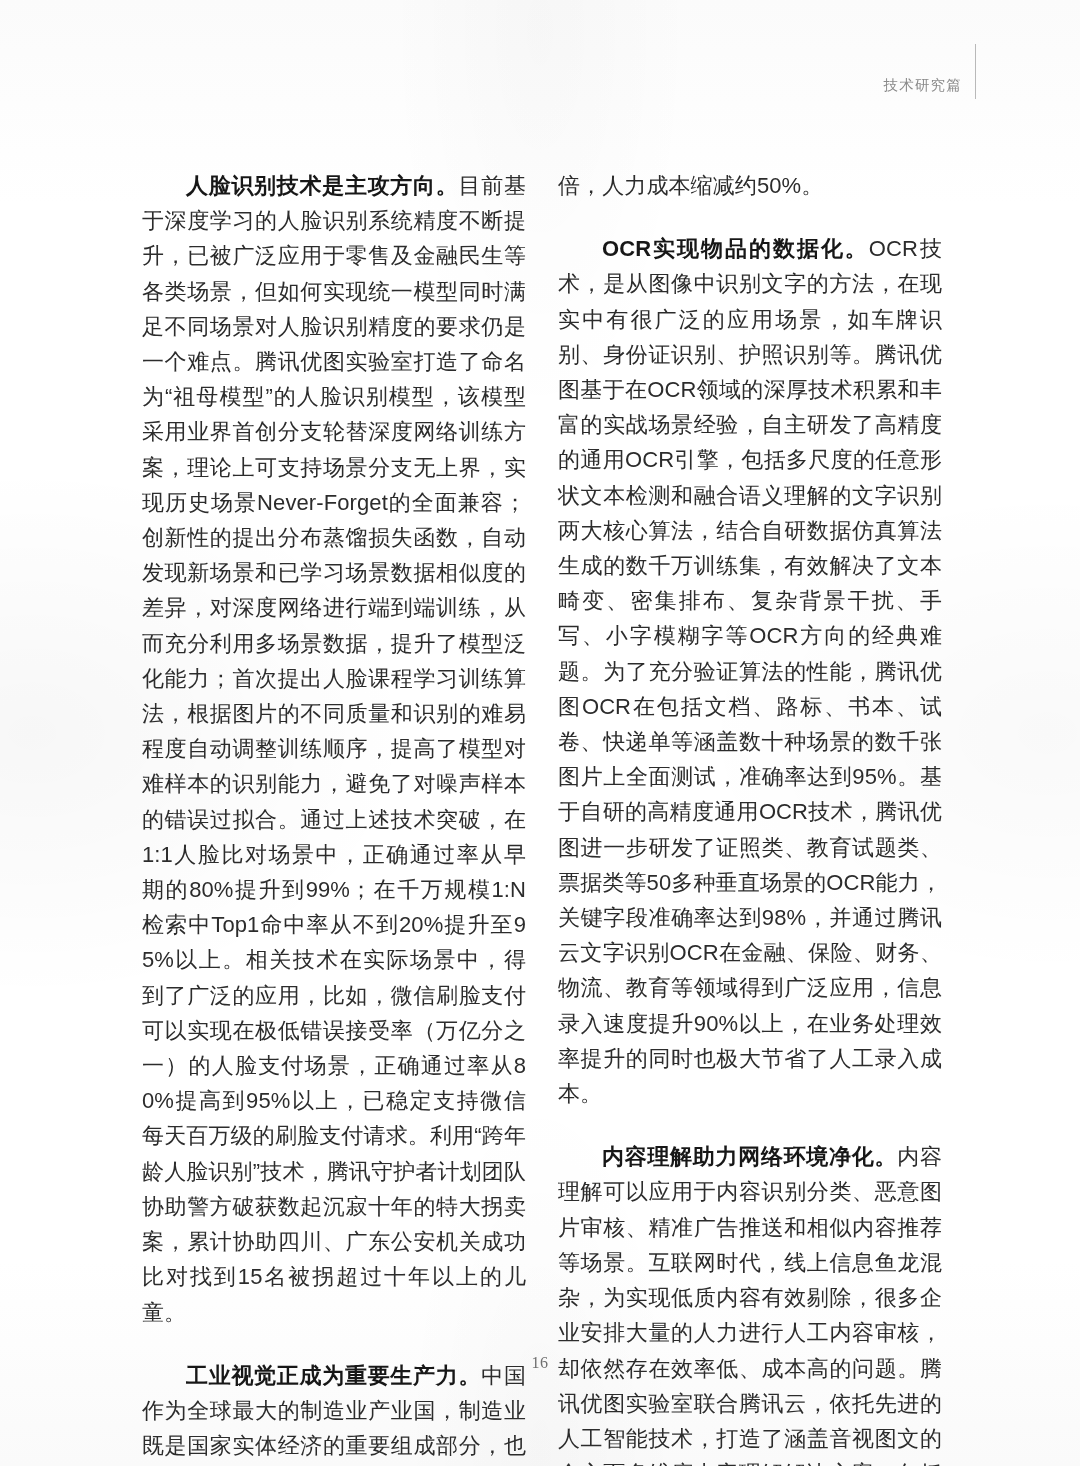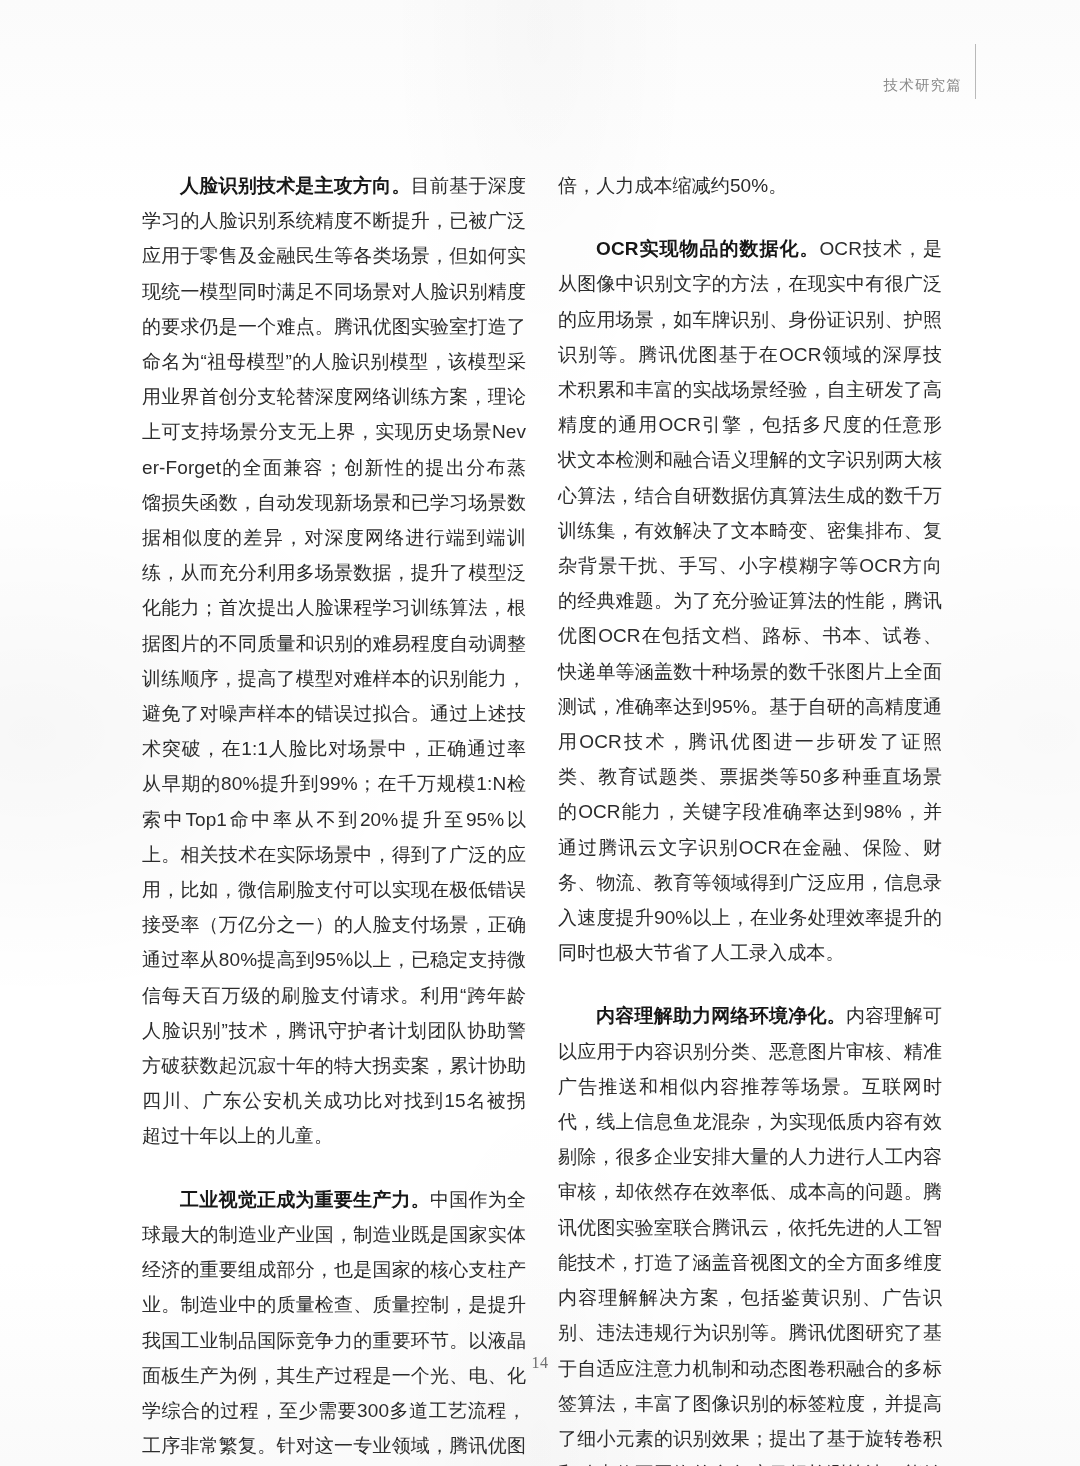--- a/index.html
+++ b/index.html
@@ -61,21 +61,21 @@
     left: 142px;
     width: 800px;
     display: flex;
     gap: 32px;
   }
   .col {
     width: 384px;
   }
   p.para {
     margin: 0 0 28px 0;
-    font-size: 19px;
+    font-size: 22px;
     line-height: 35.2px;
     color: #2c2c2c;
     text-align: justify;
     text-justify: inter-ideograph;
     letter-spacing: 0.1px;
     word-break: break-all;
   }
   p.para:last-child { margin-bottom: 0; }
   p.indent { text-indent: 2em; }
   .lead {
@@ -128,15 +128,15 @@
         <span class="lead">OCR实现物品的数据化。</span><span>OCR技术，是从图像中识别文字的方法，在现实中有很广泛的应用场景，如车牌识别、身份证识别、护照识别等。腾讯优图基于在OCR领域的深厚技术积累和丰富的实战场景经验，自主研发了高精度的通用OCR引擎，包括多尺度的任意形状文本检测和融合语义理解的文字识别两大核心算法，结合自研数据仿真算法生成的数千万训练集，有效解决了文本畸变、密集排布、复杂背景干扰、手写、小字模糊字等OCR方向的经典难题。为了充分验证算法的性能，腾讯优图OCR在包括文档、路标、书本、试卷、快递单等涵盖数十种场景的数千张图片上全面测试，准确率达到95%。基于自研的高精度通用OCR技术，腾讯优图进一步研发了证照类、教育试题类、票据类等50多种垂直场景的OCR能力，关键字段准确率达到98%，并通过腾讯云文字识别OCR在金融、保险、财务、物流、教育等领域得到广泛应用，信息录入速度提升90%以上，在业务处理效率提升的同时也极大节省了人工录入成本。</span>
       </p>
       <p class="para indent">
         <span class="lead">内容理解助力网络环境净化。</span><span>内容理解可以应用于内容识别分类、恶意图片审核、精准广告推送和相似内容推荐等场景。互联网时代，线上信息鱼龙混杂，为实现低质内容有效剔除，很多企业安排大量的人力进行人工内容审核，却依然存在效率低、成本高的问题。腾讯优图实验室联合腾讯云，依托先进的人工智能技术，打造了涵盖音视图文的全方面多维度内容理解解决方案，包括鉴黄识别、广告识别、违法违规行为识别等。腾讯优图研究了基于自适应注意力机制和动态图卷积融合的多标签算法，丰富了图像识别的标签粒度，并提高了细小元素的识别效果；提出了基于旋转卷积和动态修正网络的多角度目标检测算法，能够精确定位各种角度的目标，在多个公开数据集上取得了不错的效果。腾讯优图打造的内容理解解决方案通过腾讯云天御出口，目前已广泛应用于UGC、直播、点播、教育和电商等多个场景，日调用量超过1.5亿，为客户降低约95%的人工审核成本。</span>
       </p>
     </div>
 
   </div>
 
   <div class="footer">
-    <span class="page-number">14</span>
+    <span class="page-number">16</span>
   </div>
 </div>
 
 </body></html>

